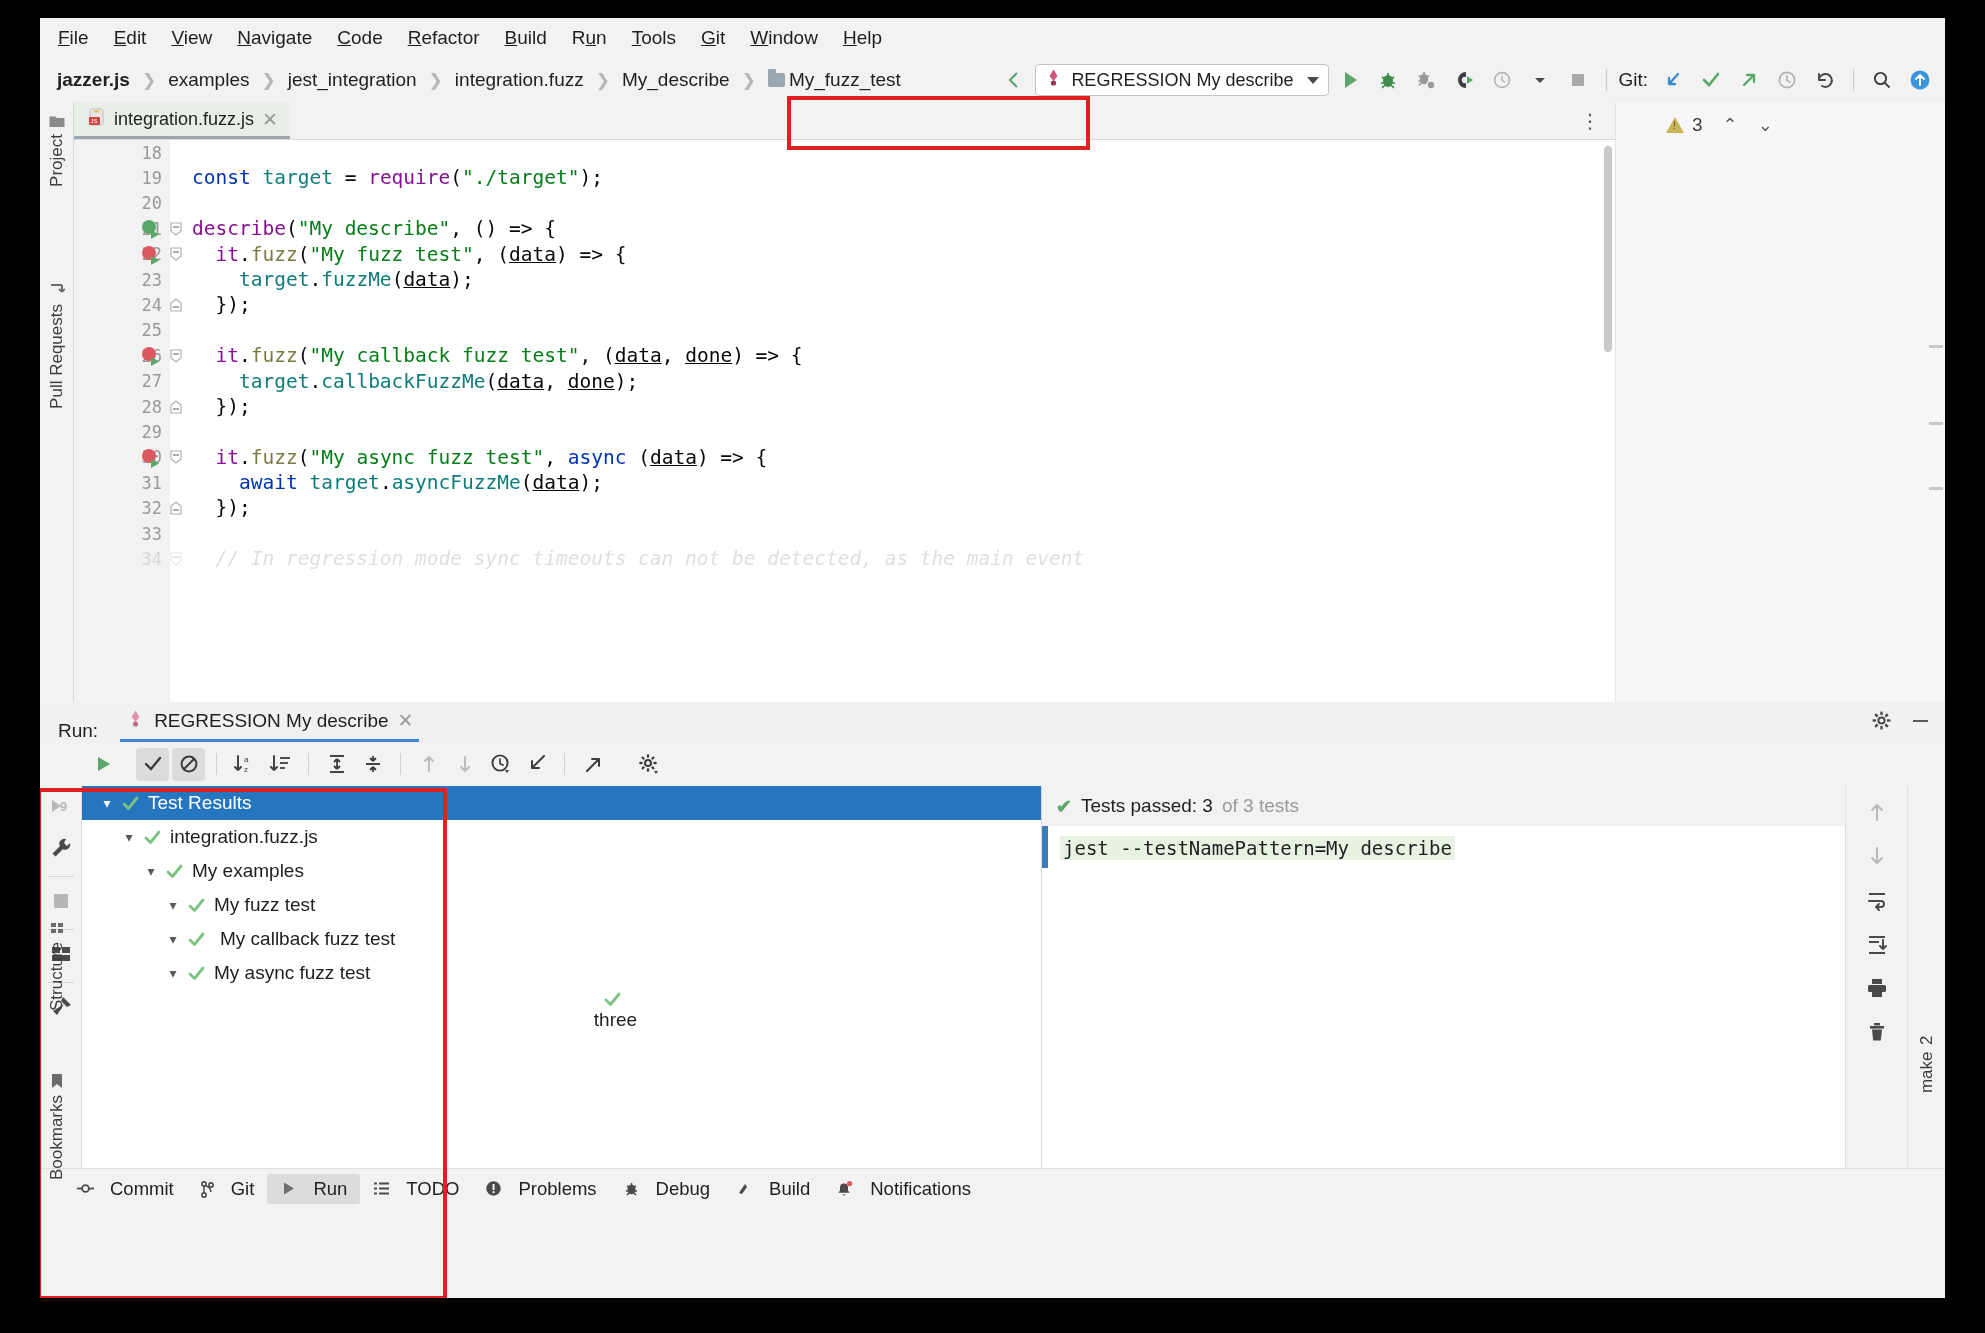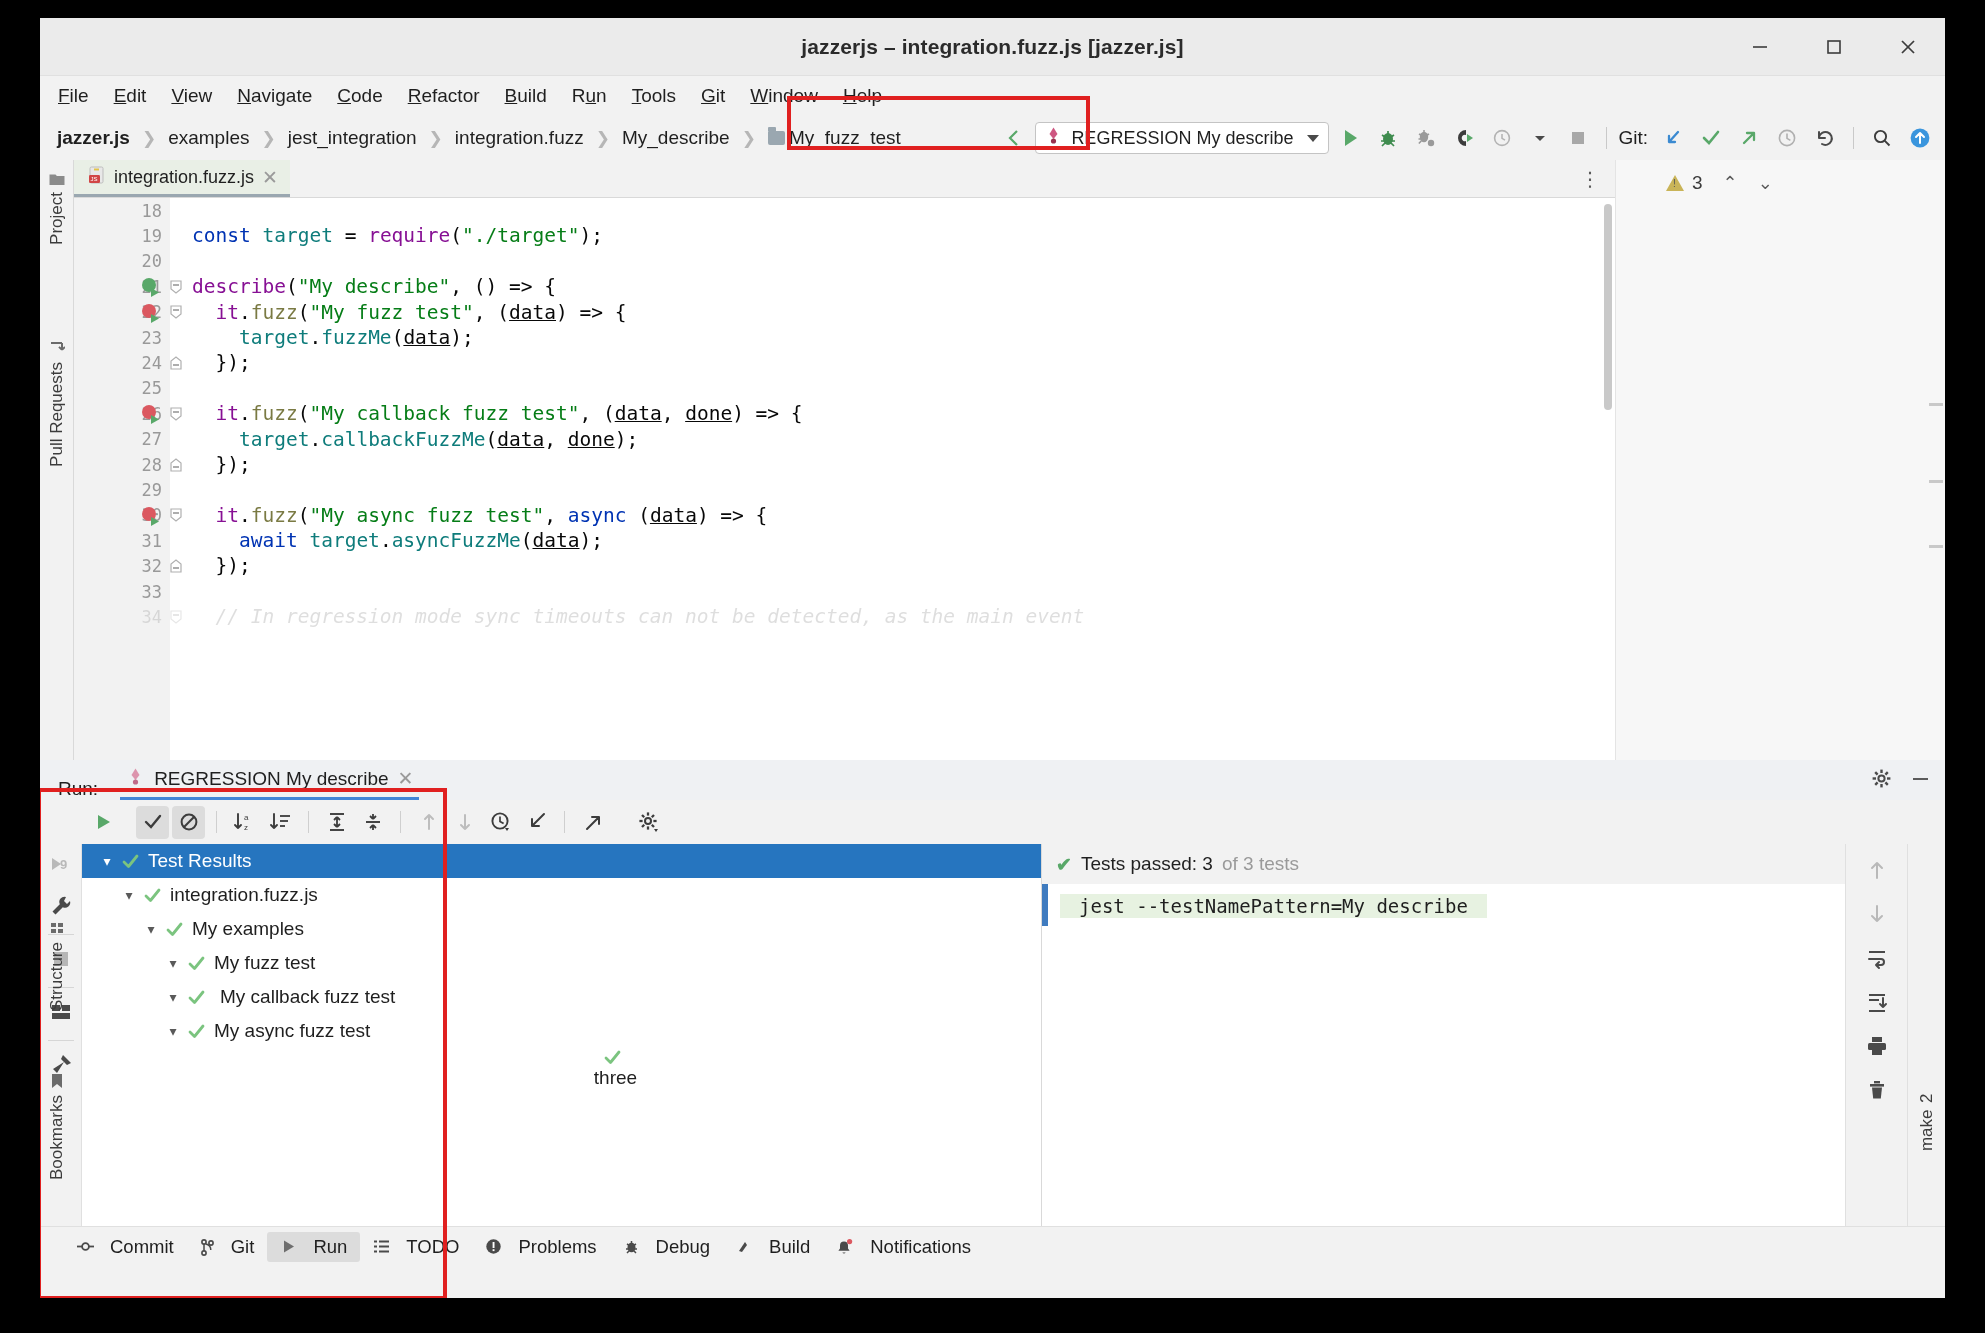--- a/index.html
+++ b/index.html
@@ -200,21 +200,21 @@
   .out-pane { flex: 1; background: #fff; position: relative; min-width: 0; }
   .out-head {
     height: 40px; background: #f2f2f2; display:flex; align-items:center; gap: 9px;
     padding-left: 14px; font-size: 19px; color: #1f1f1f;
   }
   .muted { color: #9a9a9a; }
   .out-body { position: relative; padding: 10px 0 0 0; background: #fff; height: calc(100% - 40px); }
   .out-line {
     font-family: "DejaVu Sans Mono", monospace; font-size: 19px;
     color: #1f1f1f; background: #e7f2e1; display: inline-block;
-    padding: 1px 19px; margin-left: 18px;
+    padding: 1px 3px; margin-left: 18px;
   }
   .out-accent { position:absolute; left:0; top:0; width:6px; height: 42px; background:#3f7bbf;}
   .out-rail {
     width: 62px; flex: none; background: #f2f2f2; border-left: 1px solid #e0e0e0;
     display:flex; flex-direction: column; align-items:center; padding-top: 14px; gap: 16px;
   }
   .right-strip {
     width: 38px; flex: none; background: #f2f2f2; border-left: 1px solid #e0e0e0;
     position: relative;
   }
@@ -228,41 +228,20 @@
     padding: 4px 13px; font-size: 18.5px; color: #1f1f1f; border-radius: 3px;
   }
   .tool-tab.active { background: #dcdcdc; }
   .chk { color: #59a869; font-weight: bold; }
 </style>
 </head>
 <body>
 
 <div class="frame">
 
-  <div class="titlebar">
-    <div class="title-text">jazzerjs – integration.fuzz.js [jazzer.js]</div>
-    <div class="win-btns">
-      <div class="win-btn">
-        <svg width="20" height="20" viewBox="0 0 20 20">
-            <line x1="3" y1="10" x2="17" y2="10" stroke="#3c3c3c" stroke-width="1.6"></line>
-          </svg>
-      </div>
-      <div class="win-btn">
-        <svg width="20" height="20" viewBox="0 0 20 20">
-            <rect x="4" y="4" width="12" height="12" fill="none" stroke="#3c3c3c" stroke-width="1.6"></rect>
-          </svg>
-      </div>
-      <div class="win-btn close">
-        <svg width="22" height="22" viewBox="0 0 22 22">
-            <line x1="5" y1="5" x2="17" y2="17" stroke="currentColor" stroke-width="1.7"></line>
-            <line x1="17" y1="5" x2="5" y2="17" stroke="currentColor" stroke-width="1.7"></line>
-          </svg>
-      </div>
-    </div>
-  </div>
 
   <div class="menubar" id="menubar">
       <span class="menu-item"><u>F</u>ile</span>
       <span class="menu-item"><u>E</u>dit</span>
       <span class="menu-item"><u>V</u>iew</span>
       <span class="menu-item"><u>N</u>avigate</span>
       <span class="menu-item"><u>C</u>ode</span>
       <span class="menu-item"><u>R</u>efactor</span>
       <span class="menu-item"><u>B</u>uild</span>
       <span class="menu-item">R<u>u</u>n</span>

